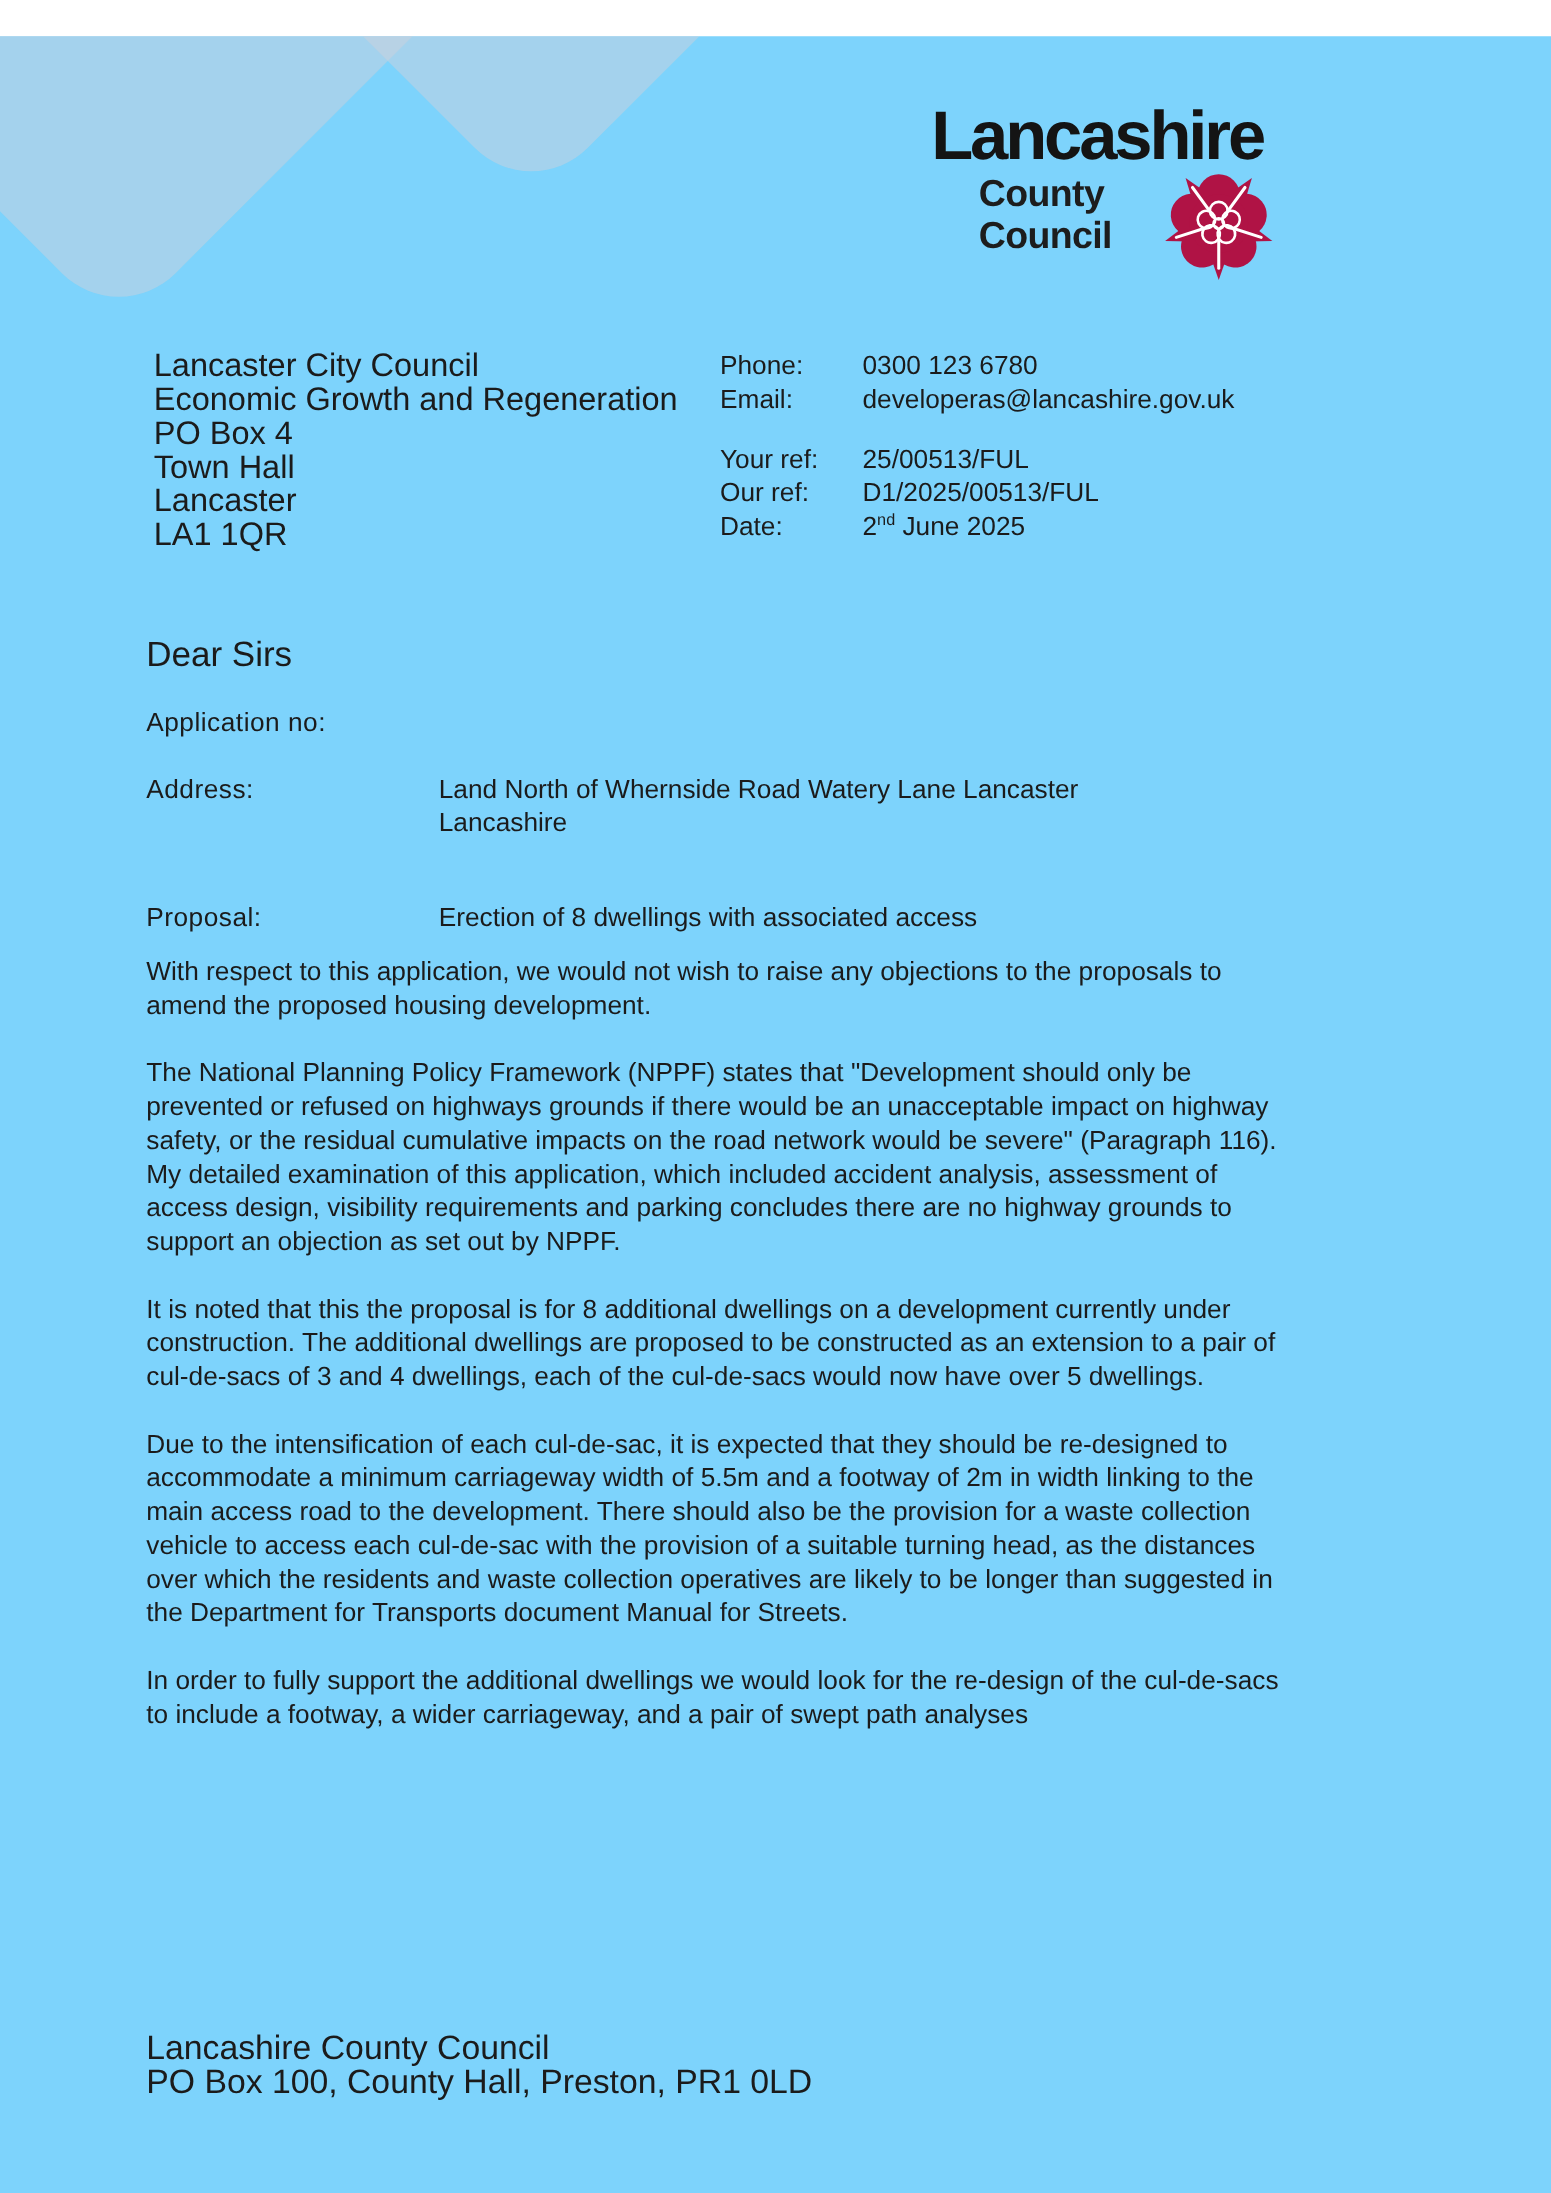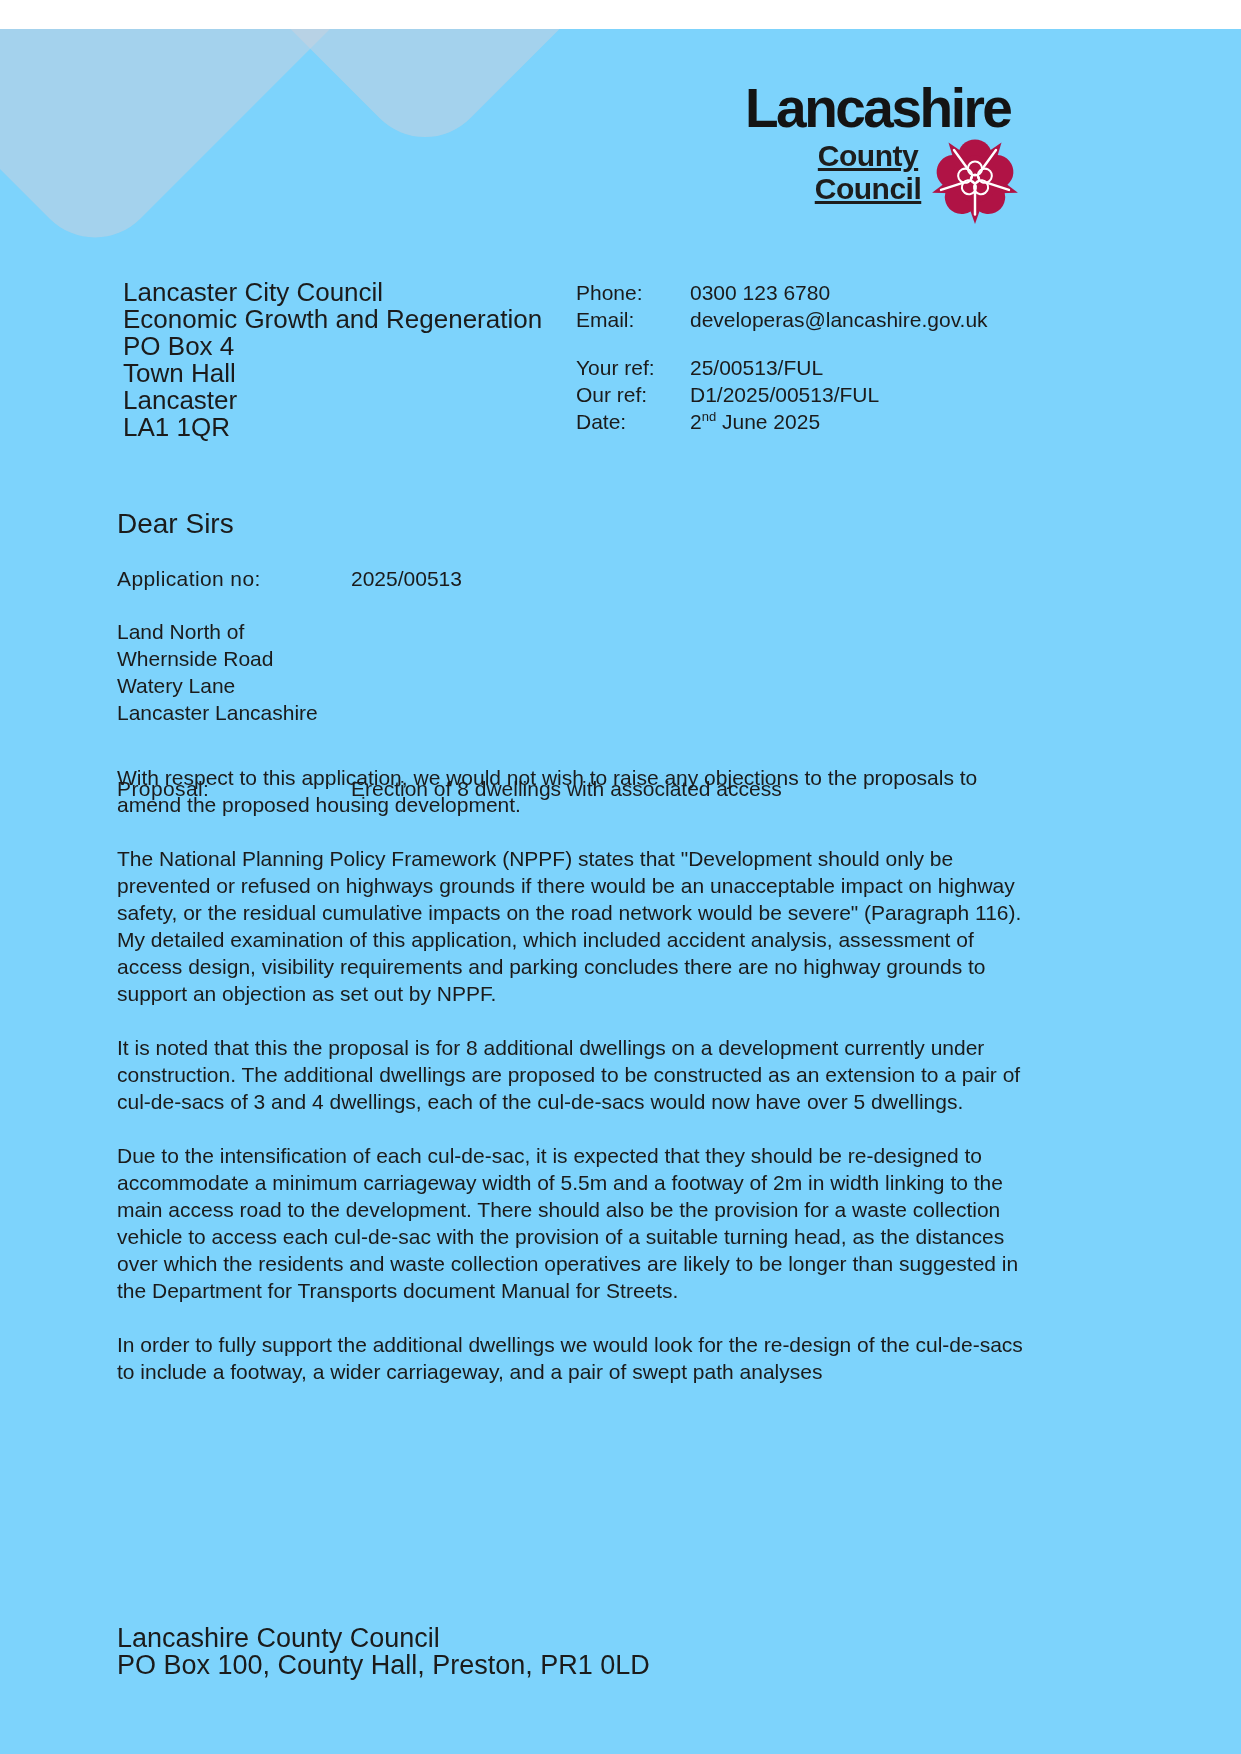--- a/index.html
+++ b/index.html
@@ -24,21 +24,21 @@
 
   
   .logo{position:absolute;left:745px;top:52px;width:310px;}
   .logo-name{
     font-size:55px;font-weight:bold;letter-spacing:-2.5px;
     color:#141414;line-height:1.0;white-space:nowrap;
   }
   .logo-sub{
     position:absolute;left:38px;top:58px;width:170px;
     font-size:30px;line-height:33px;font-weight:bold;
-    color:#1d1d1d;text-align:center;letter-spacing:-0.5px;text-decoration:underline;
+    color:#1d1d1d;letter-spacing:-0.5px;
   }
   .logo-rose{position:absolute;left:183px;top:48px;width:94px;height:96px;}
 
   
   .recipient{
     position:absolute;left:123px;top:250px;
     font-size:26px;line-height:27px;
   }
   .contact{
     position:absolute;left:576px;top:250px;
@@ -146,23 +146,23 @@
     <div>D1/2025/00513/FUL</div>
     <div>Date:</div>
     <div><span>2</span><sup class="ord">nd</sup><span> June 2025</span></div>
   </div>
 
   <div class="salutation">Dear Sirs</div>
 
   <div class="application">
     <div class="app-row gap-sm">
       <div class="app-label">Application no:</div>
-      <div>2025/00513</div>
     </div>
     <div class="app-row gap-lg">
+      <div class="app-label">Address:</div>
       <div>Land North of Whernside Road Watery Lane Lancaster Lancashire</div>
     </div>
     <div class="app-row">
       <div class="app-label">Proposal:</div>
       <div>Erection of 8 dwellings with associated access</div>
     </div>
   </div>
 
   <div class="bodytext">
     <p>With respect to this application, we would not wish to raise any objections to the proposals to amend the proposed housing development.</p>

